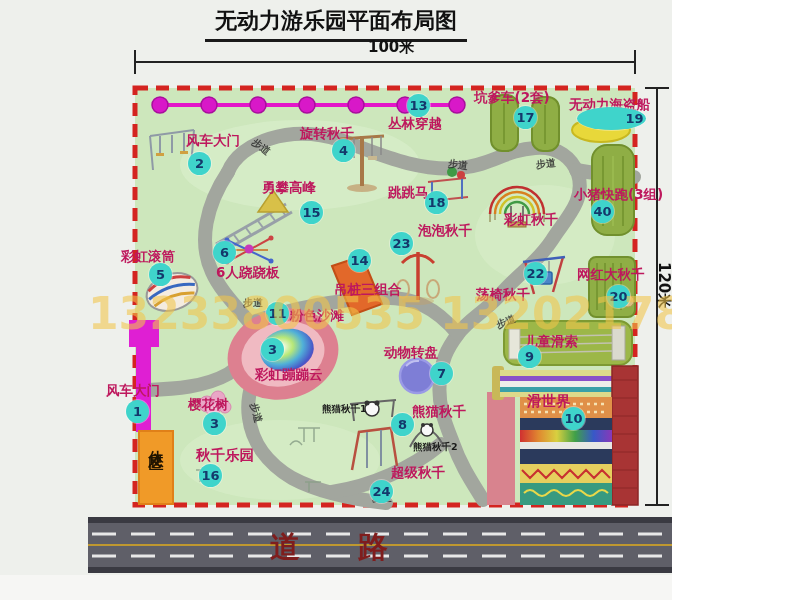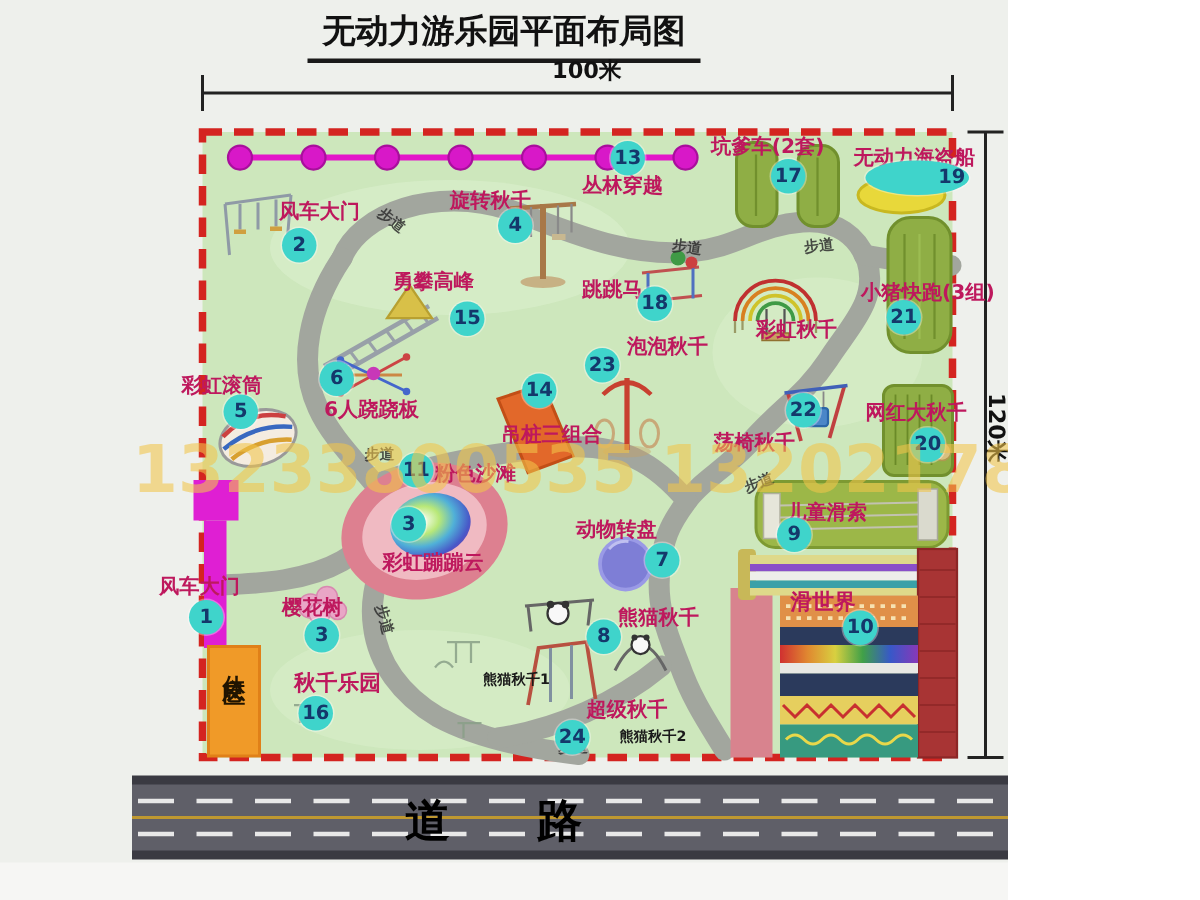--- a/index.html
+++ b/index.html
@@ -1,31 +1,31 @@
 <!DOCTYPE html>
 <html><head>
 <meta charset="utf-8">
 <style>
   html,body{margin:0;padding:0;}
   body{font-family:"DejaVu Sans",sans-serif;}
   #stage{position:relative;width:672px;height:600px;background:#eef0ec;overflow:hidden;}
   #mapsvg{position:absolute;left:0;top:0;z-index:10;}
   .lbl{position:absolute;font:bold 13.5px "DejaVu Sans",sans-serif;color:#be185d;white-space:nowrap;z-index:45;}
   .lbl-big{font-size:14.5px;}
-  .lbl-sm{position:absolute;font:bold 9.5px "DejaVu Sans",sans-serif;color:#1a1a1a;white-space:nowrap;z-index:45;margin-top:44px;}
+  .lbl-sm{position:absolute;font:bold 9.5px "DejaVu Sans",sans-serif;color:#1a1a1a;white-space:nowrap;z-index:45;}
   .walk-lbl{position:absolute;font:bold 10px "DejaVu Sans",sans-serif;color:#2f2f2f;white-space:nowrap;z-index:44;opacity:.85;}
   .marker{position:absolute;width:23px;height:23px;border-radius:50%;background:#3fd4cb;
           color:#14386b;font:bold 13px/23px "DejaVu Sans",sans-serif;text-align:center;z-index:46;
           box-shadow:0 0 0 1px rgba(255,255,255,.35);}
   .title{position:absolute;left:50%;top:6px;transform:translateX(-50%);
          font:bold 22px "DejaVu Sans",sans-serif;color:#111;border-bottom:3px solid #1a1a1a;
          padding:0 10px 3px 10px;z-index:48;white-space:nowrap;}
   .dim{position:absolute;font:bold 15px "DejaVu Sans",sans-serif;color:#111;z-index:48;white-space:nowrap;}
   .road-label{position:absolute;left:50%;top:527px;transform:translateX(-50%);
-              font:bold 30px "DejaVu Sans",sans-serif;color:#000000;letter-spacing:14px;z-index:45;white-space:nowrap;text-align:center;}
+              font:bold 30px "DejaVu Sans",sans-serif;color:#7f1d1d;letter-spacing:14px;z-index:45;white-space:nowrap;text-align:center;}
   .rest-label{position:absolute;left:146px;top:438px;writing-mode:vertical-rl;
               font:bold 15px "DejaVu Sans",sans-serif;color:#201400;letter-spacing:3px;z-index:45;}
   .wm-company{position:absolute;left:255px;top:256px;font:bold 40px "DejaVu Sans",sans-serif;
               color:rgba(70,160,80,.48);letter-spacing:6px;z-index:60;pointer-events:none;white-space:nowrap;}
   .wm-phone{position:absolute;left:88px;top:288px;font:bold 44px "DejaVu Sans",sans-serif;
             color:rgba(242,196,74,.58);z-index:60;pointer-events:none;white-space:nowrap;}
   .notes{position:absolute;left:224px;top:455px;z-index:45;}
   .notes div{font:bold 9px/12px "DejaVu Sans",sans-serif;color:#1a1a1a;white-space:nowrap;}
 </style>
 </head>
@@ -367,20 +367,20 @@
 <div class="marker" style="left:266px;top:302px;">11</div>
 <div class="marker" style="left:261px;top:338px;">3</div>
 <div class="marker" style="left:407px;top:94px;">13</div>
 <div class="marker" style="left:348px;top:249px;">14</div>
 <div class="marker" style="left:300px;top:201px;">15</div>
 <div class="marker" style="left:199px;top:464px;">16</div>
 <div class="marker" style="left:514px;top:106px;">17</div>
 <div class="marker" style="left:425px;top:191px;">18</div>
 <div class="marker" style="left:577px;top:107px;padding-left:46px;">19</div>
 <div class="marker" style="left:607px;top:285px;border-radius:11px;">20</div>
-<div class="marker" style="left:591px;top:200px;">21</div>
+<div class="marker" style="left:591px;top:200px;">40</div>
 <div class="marker" style="left:524px;top:262px;">22</div>
 <div class="marker" style="left:390px;top:232px;">23</div>
 <div class="marker" style="left:370px;top:464px;margin-top:16px;">24</div>
 
 <div class="wm-phone">13233800535 13202178333</div>
 
 </div>
 
 </body></html>

